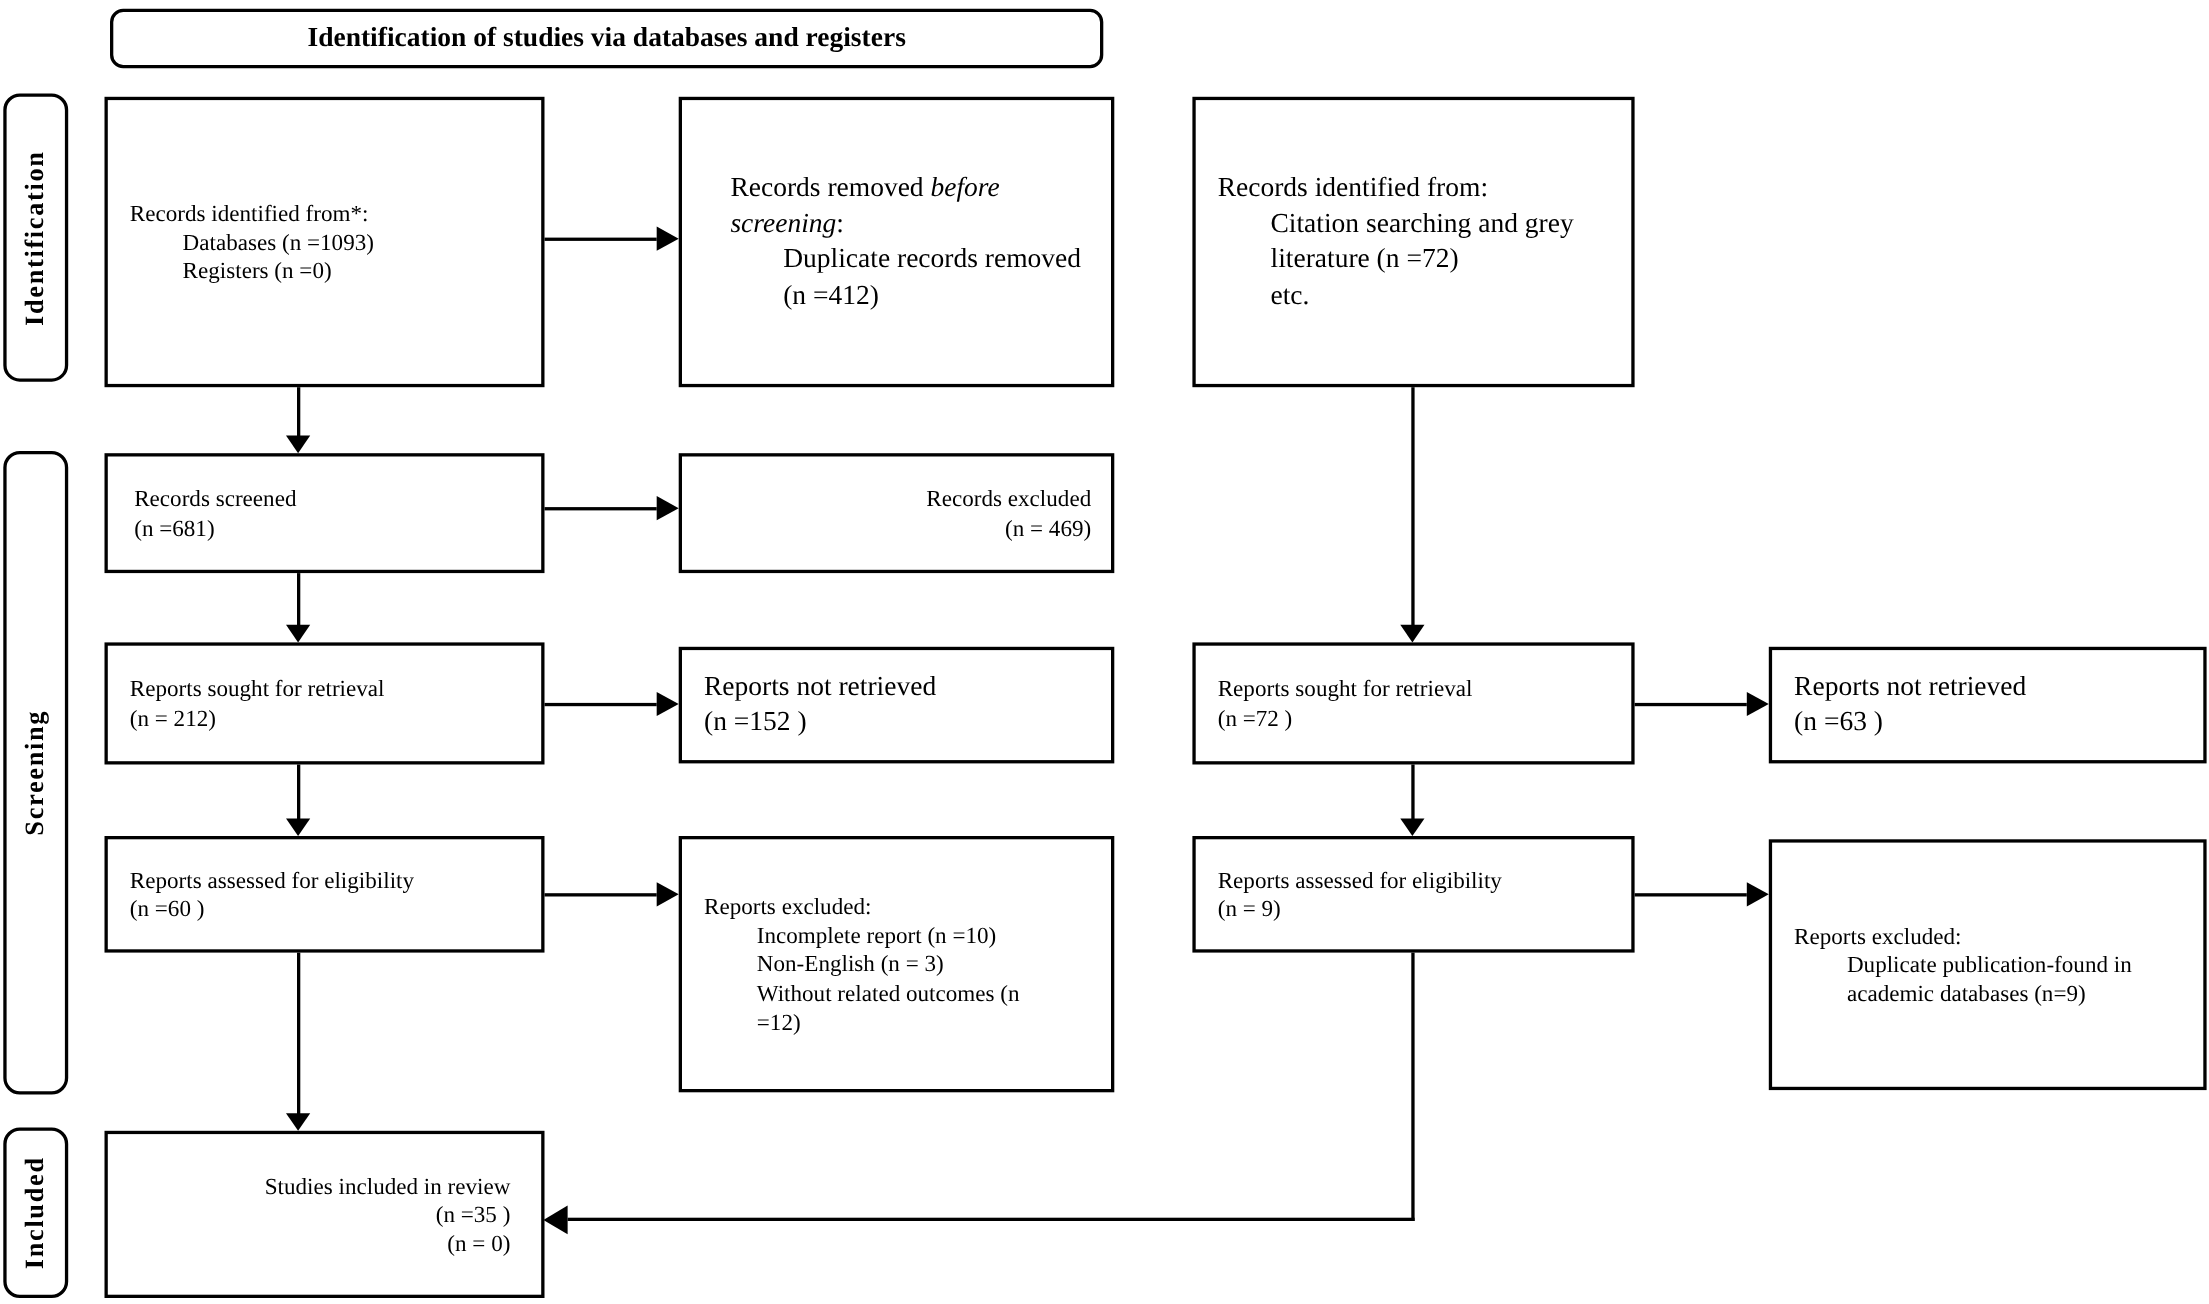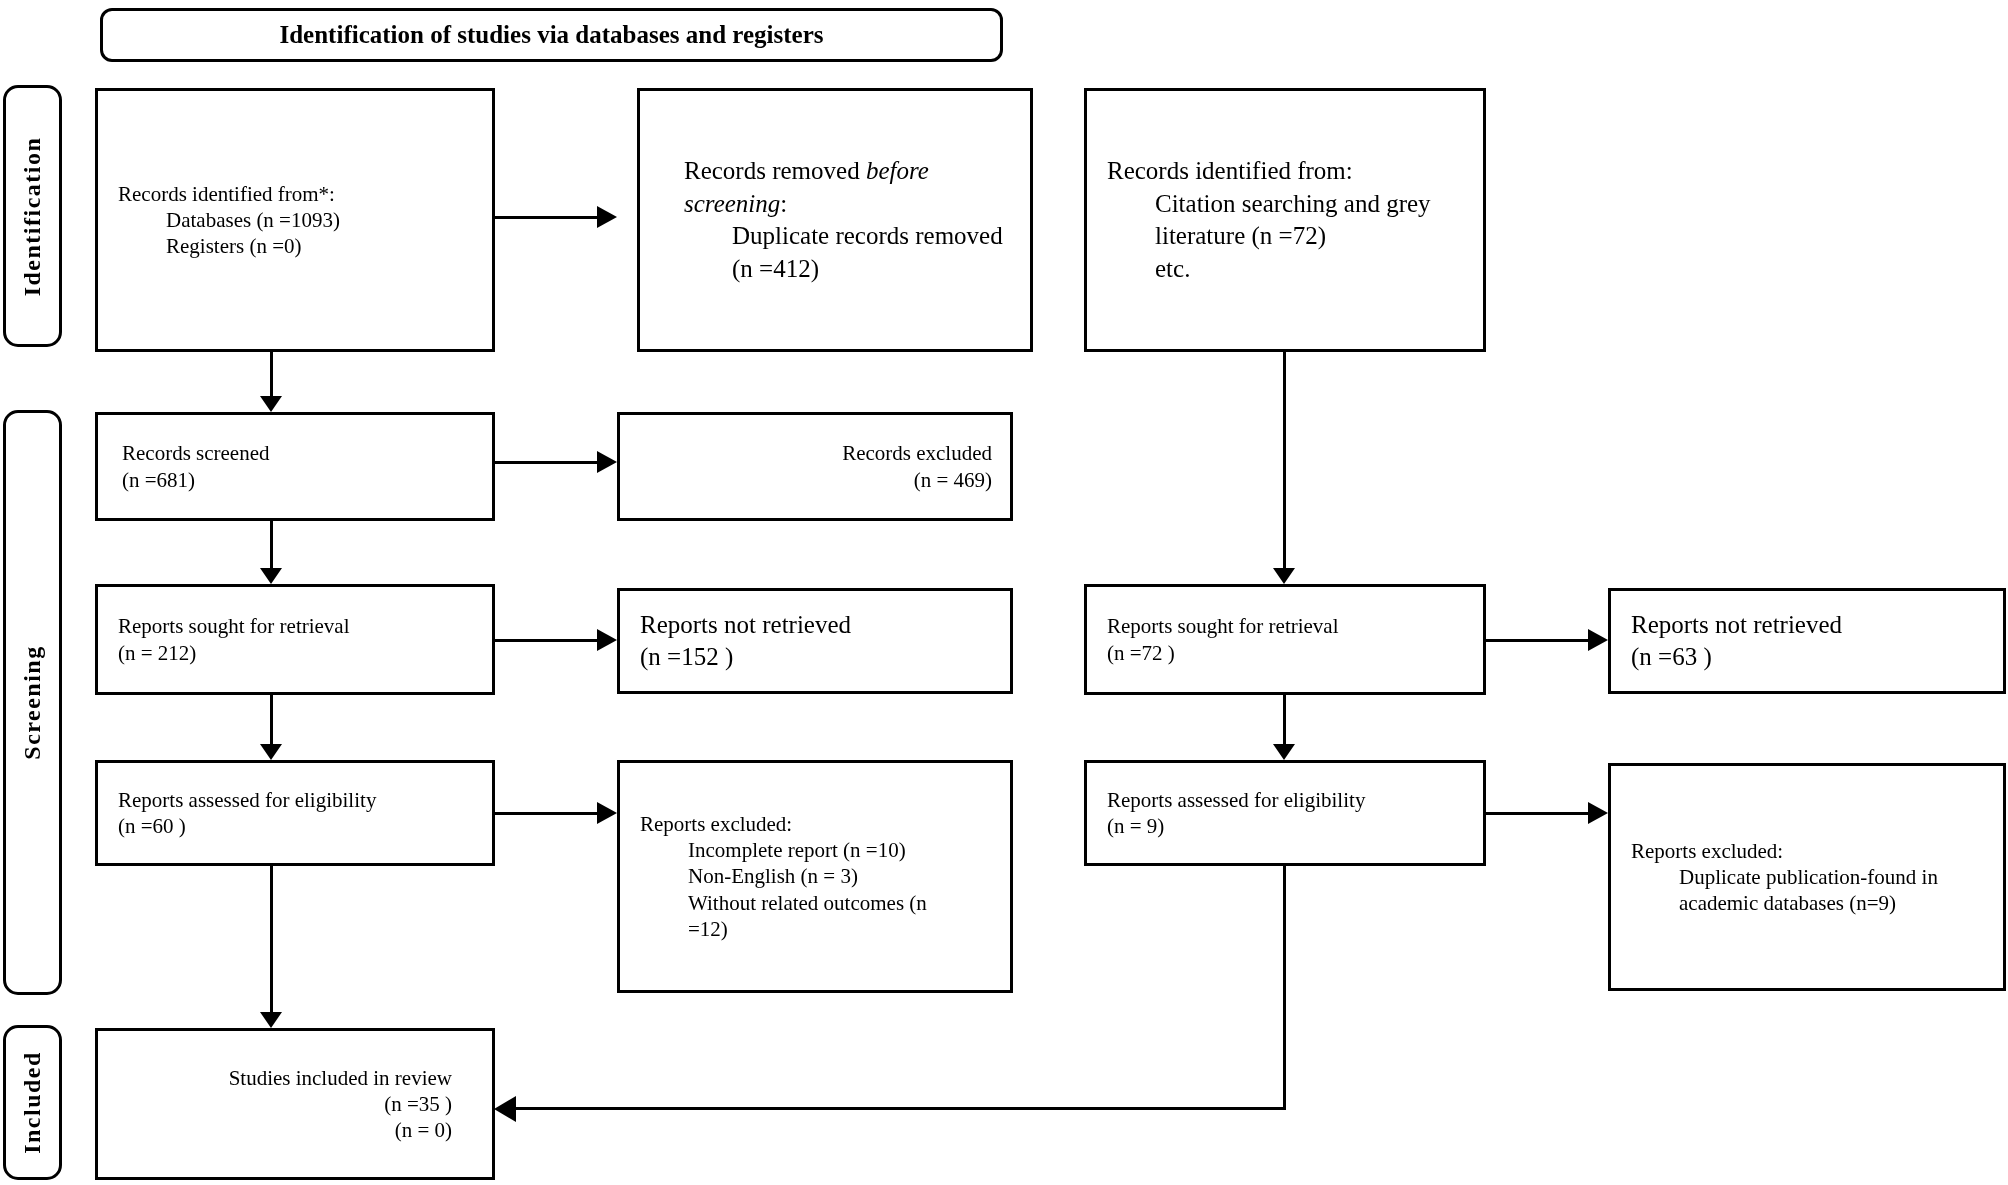--- a/index.html
+++ b/index.html
@@ -26,21 +26,21 @@
     font-weight:bold; font-size:24px; letter-spacing:1.5px;
   }
   .box {
     position:absolute; box-sizing:border-box; background:var(--paper);
     border:3px solid var(--ink);
     display:flex; flex-direction:column; justify-content:center;
     padding:10px 18px 10px 20px; font-size:21px; line-height:1.24;
   }
   .box.lg { font-size:25px; line-height:1.3; }
   .box .line.indent { padding-left:48px; }
-  .box.right-align { text-align:right; padding-right:40px; }
+  .box.right-align { text-align:right; padding-right:28px; }
   .it { font-style:italic; }
   .hline { position:absolute; height:3px; background:var(--ink); }
   .vline { position:absolute; width:3px; background:var(--ink); }
   .ah-r { position:absolute; width:0; height:0;
     border-top:11px solid transparent; border-bottom:11px solid transparent;
     border-left:20px solid var(--ink); }
   .ah-l { position:absolute; width:0; height:0;
     border-top:13px solid transparent; border-bottom:13px solid transparent;
     border-right:22px solid var(--ink); }
   .ah-d { position:absolute; width:0; height:0;
@@ -64,21 +64,21 @@
   </div>
   <div class="side" style="left:3px;top:1025px;width:59px;height:155px;">
     <span class="v">Included</span>
   </div>
 
   <div class="box" style="left:95px;top:88px;width:400px;height:264px;">
       <div class="line"><span>Records identified from*:</span></div>
       <div class="line indent"><span>Databases (n =1093)</span></div>
       <div class="line indent"><span>Registers (n =0)</span></div>
     </div>
-  <div class="box lg" style="left:637px;top:88px;width:396px;height:264px;padding-left:44px;">
+  <div class="box lg" style="left:617px;top:88px;width:396px;height:264px;padding-left:44px;">
       <div class="line"><span>Records removed </span><span class="it">before</span></div>
       <div class="line"><span class="it">screening</span><span>:</span></div>
       <div class="line indent"><span>Duplicate records removed</span></div>
       <div class="line indent"><span>(n =412)</span></div>
     </div>
   <div class="box lg" style="left:1084px;top:88px;width:402px;height:264px;">
       <div class="line"><span>Records identified from:</span></div>
       <div class="line indent"><span>Citation searching and grey</span></div>
       <div class="line indent"><span>literature (n =72)</span></div>
       <div class="line indent"><span>etc.</span></div>

